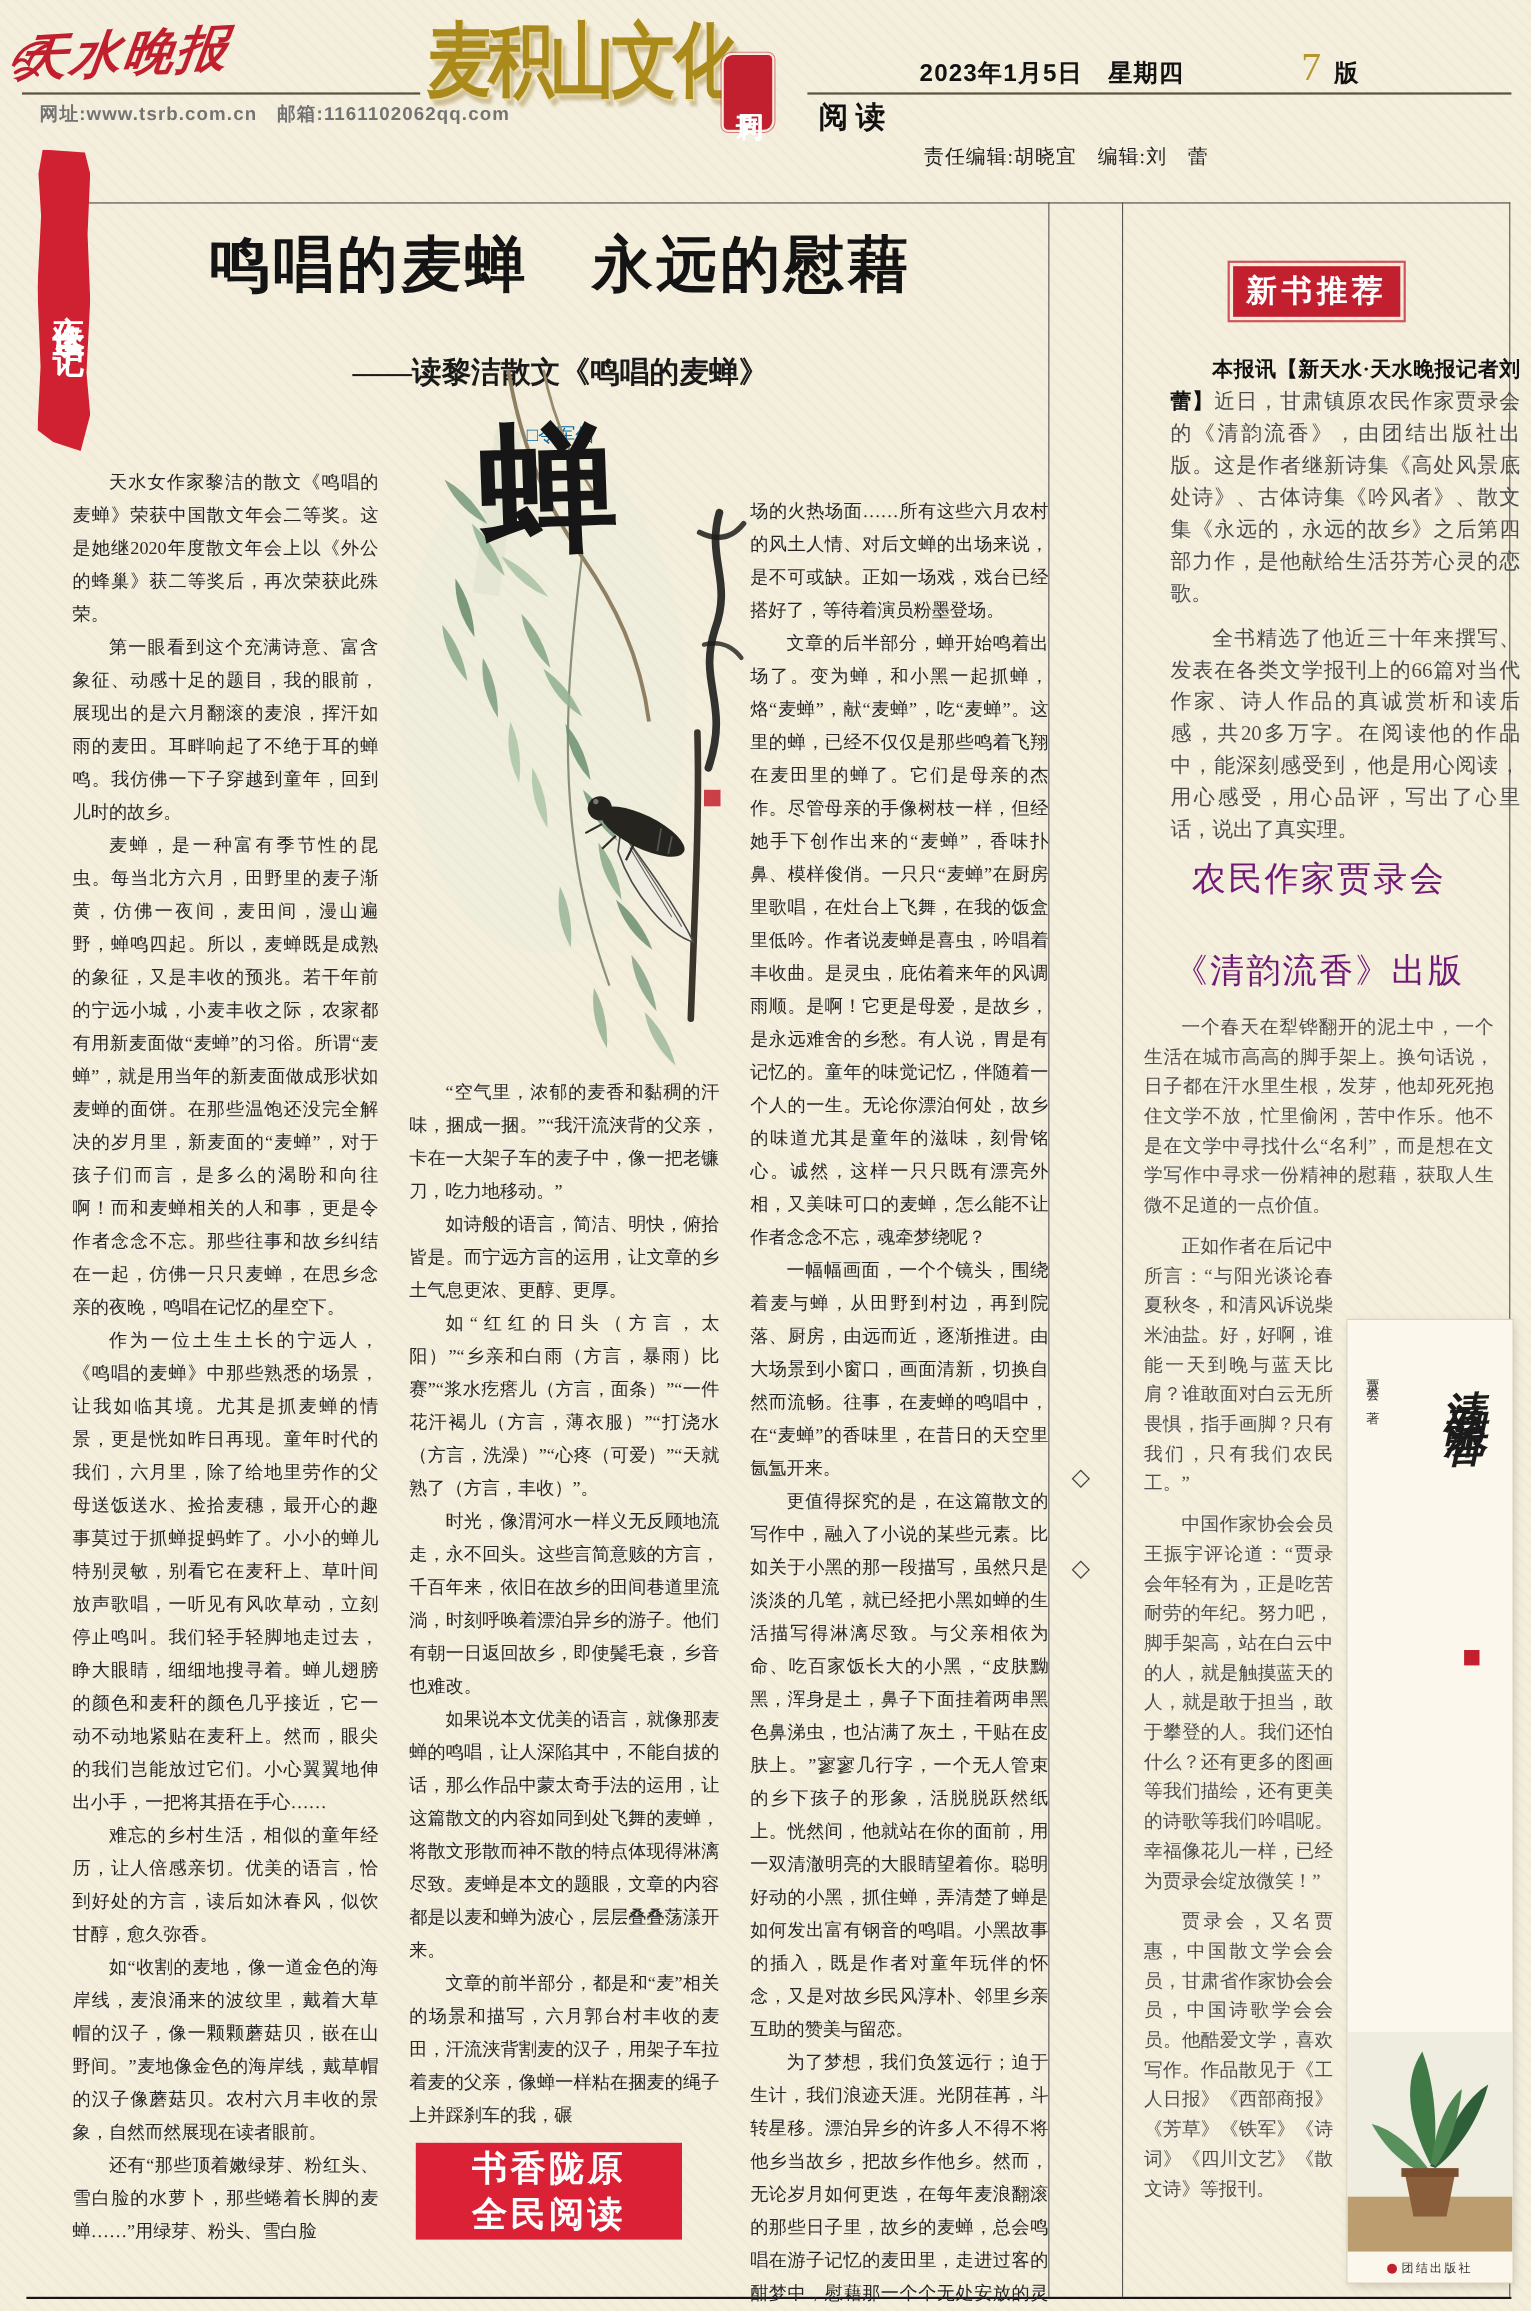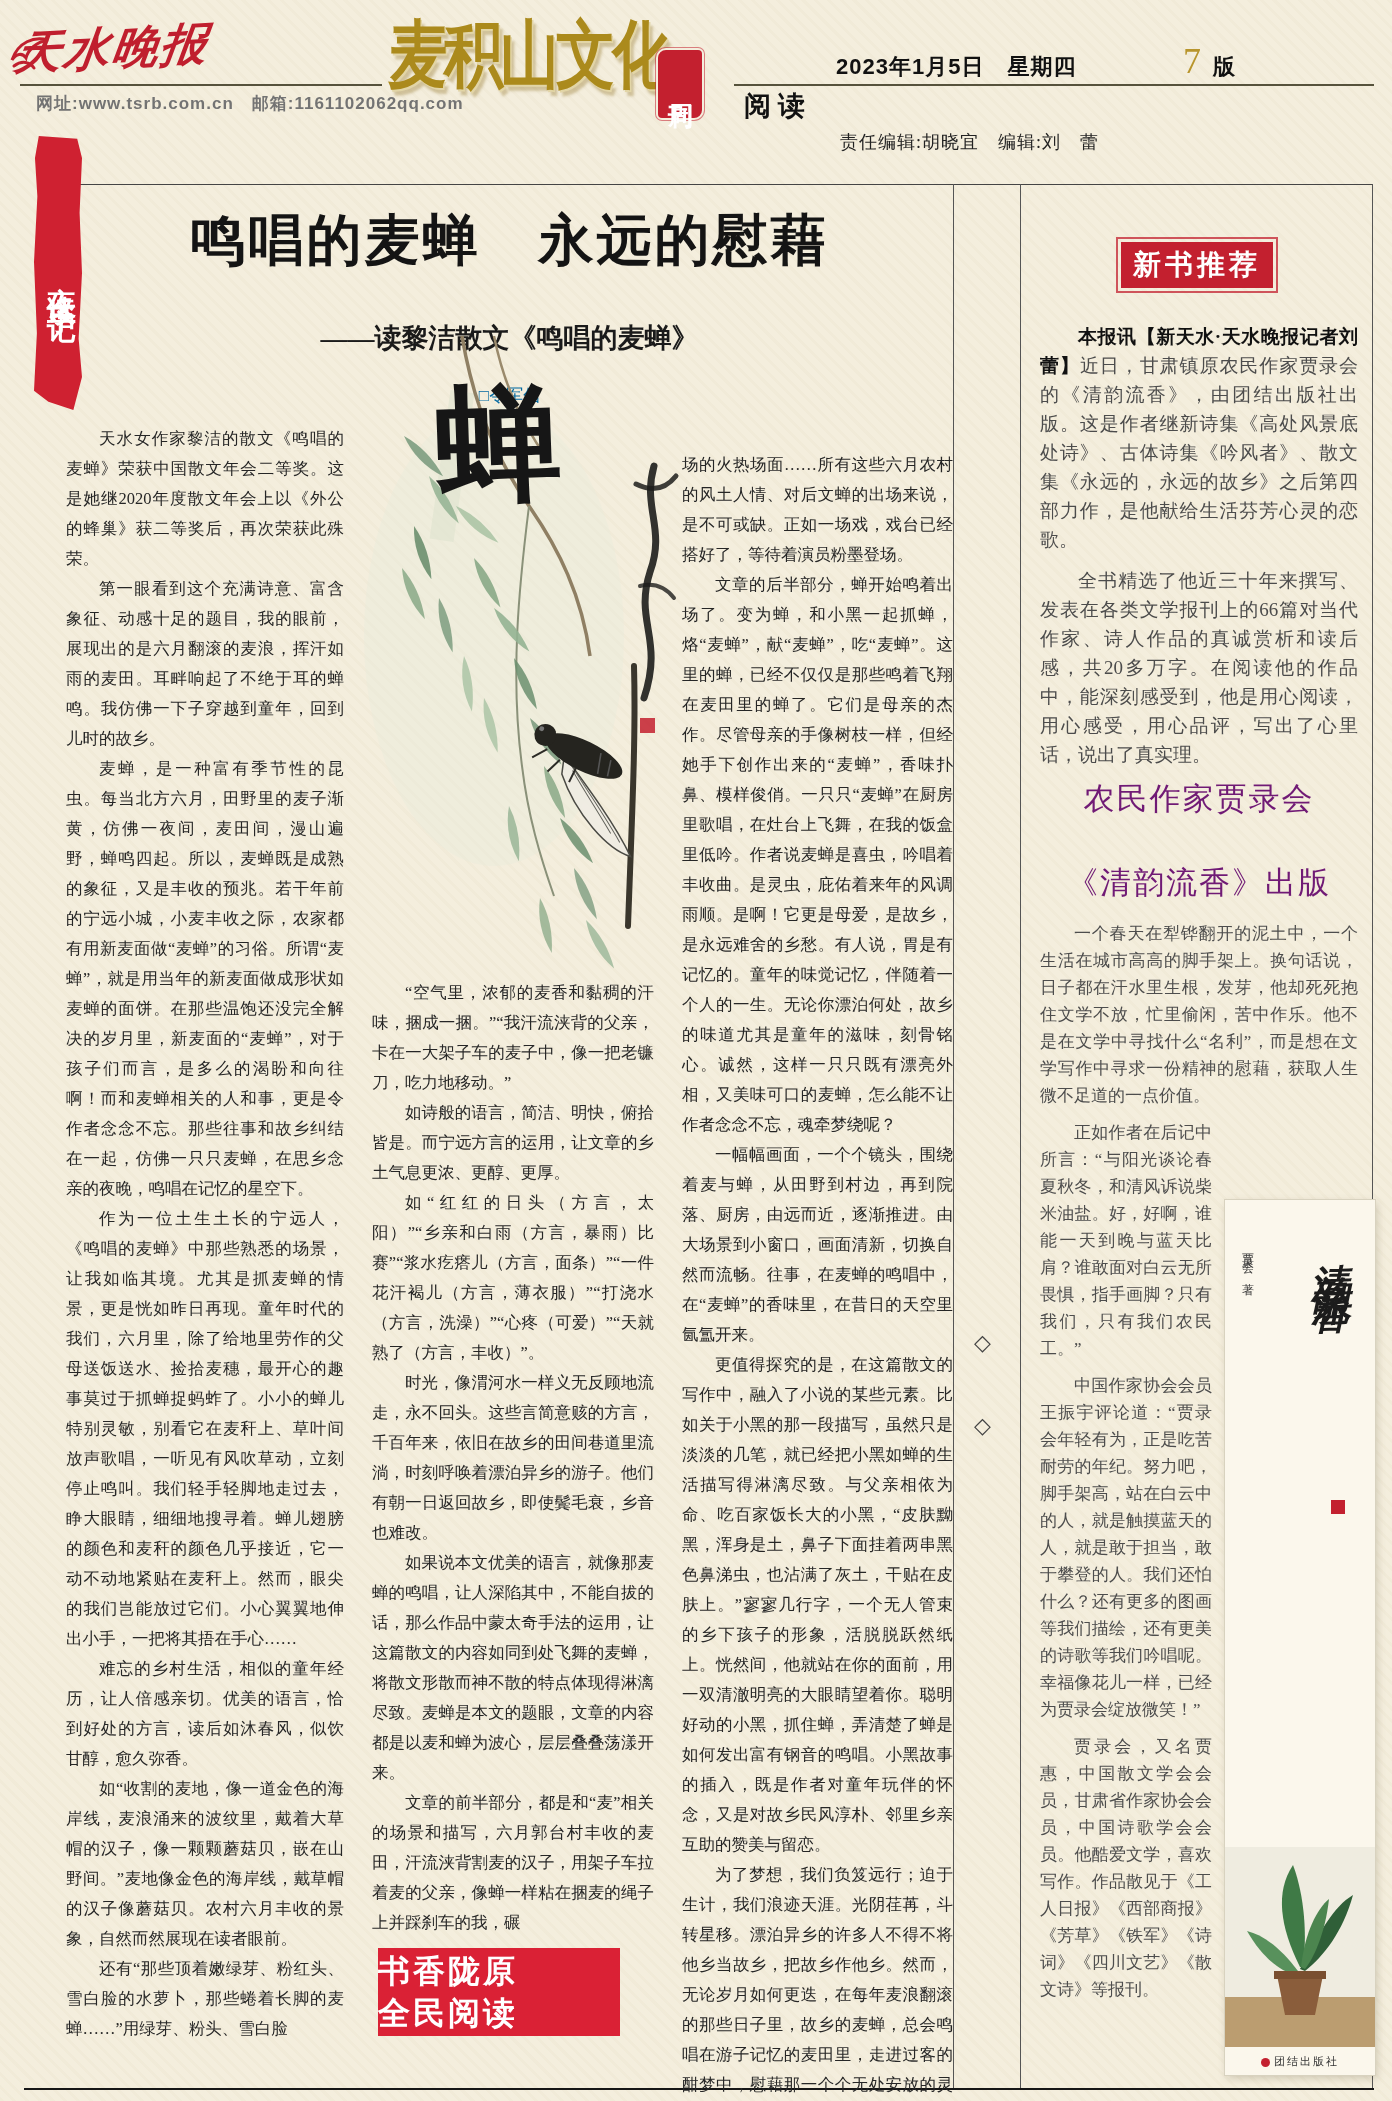--- a/index.html
+++ b/index.html
@@ -49,31 +49,31 @@
   .article-subtitle{left:66px;top:320px;width:887px;text-align:center;font-size:27px;font-weight:bold;color:#1a1a1a;}
   .article-author{left:66px;top:384px;width:887px;text-align:center;font-size:17px;color:#0369a1;}
   
   .body-text{font-size:16.5px;line-height:30px;text-align:justify;color:#262626;}
   .body-text p{margin:0;text-indent:2em;}
   .body-text p.noindent{text-indent:0;}
   .col1{left:66px;top:424px;width:278px;}
   .col2{left:372px;top:978px;width:282px;}
   .col3{left:682px;top:450px;width:271px;}
   .slogan-box{left:378px;top:1948px;width:242px;height:88px;background:#da2135;color:#fff;
-      font-family:"Liberation Sans",sans-serif;font-weight:bold;font-size:32px;
+      text-align:center;font-family:"Liberation Sans",sans-serif;font-weight:bold;font-size:32px;
       line-height:42px;letter-spacing:3px;padding-top:2px;box-sizing:border-box;}
   .diamond{left:974px;font-size:22px;color:#444;}
   
   .illustration{left:344px;top:336px;width:360px;height:640px;}
   
   .badge{left:1121px;top:242px;width:152px;height:46px;background:#c3202f;color:#fff;
       font-size:28px;font-weight:bold;letter-spacing:4px;text-align:center;line-height:46px;
       font-family:"Liberation Sans",sans-serif;
       outline:2px solid rgba(195,32,47,.75);outline-offset:3px;}
-  .news-block{left:1040px;top:322px;width:318px;font-size:19px;line-height:29px;
+  .news-block{left:1064px;top:322px;width:318px;font-size:19px;line-height:29px;
       text-align:justify;color:#4c4c4c;}
   .news-block p{margin:0 0 12px 0;text-indent:2em;}
   .news-lead{font-weight:bold;color:#111;}
   .sb-headline{left:1040px;width:318px;text-align:center;font-size:31px;color:#701a75;
       letter-spacing:2px;font-weight:500;white-space:nowrap;}
   .sb-paras{left:1040px;top:920px;width:318px;font-size:17px;line-height:27px;
       text-align:justify;color:#4d4d4d;}
   .sb-paras p{margin:0 0 10px 0;text-indent:2em;}
   .sb-paras p.narrow{margin-right:146px;}
   

